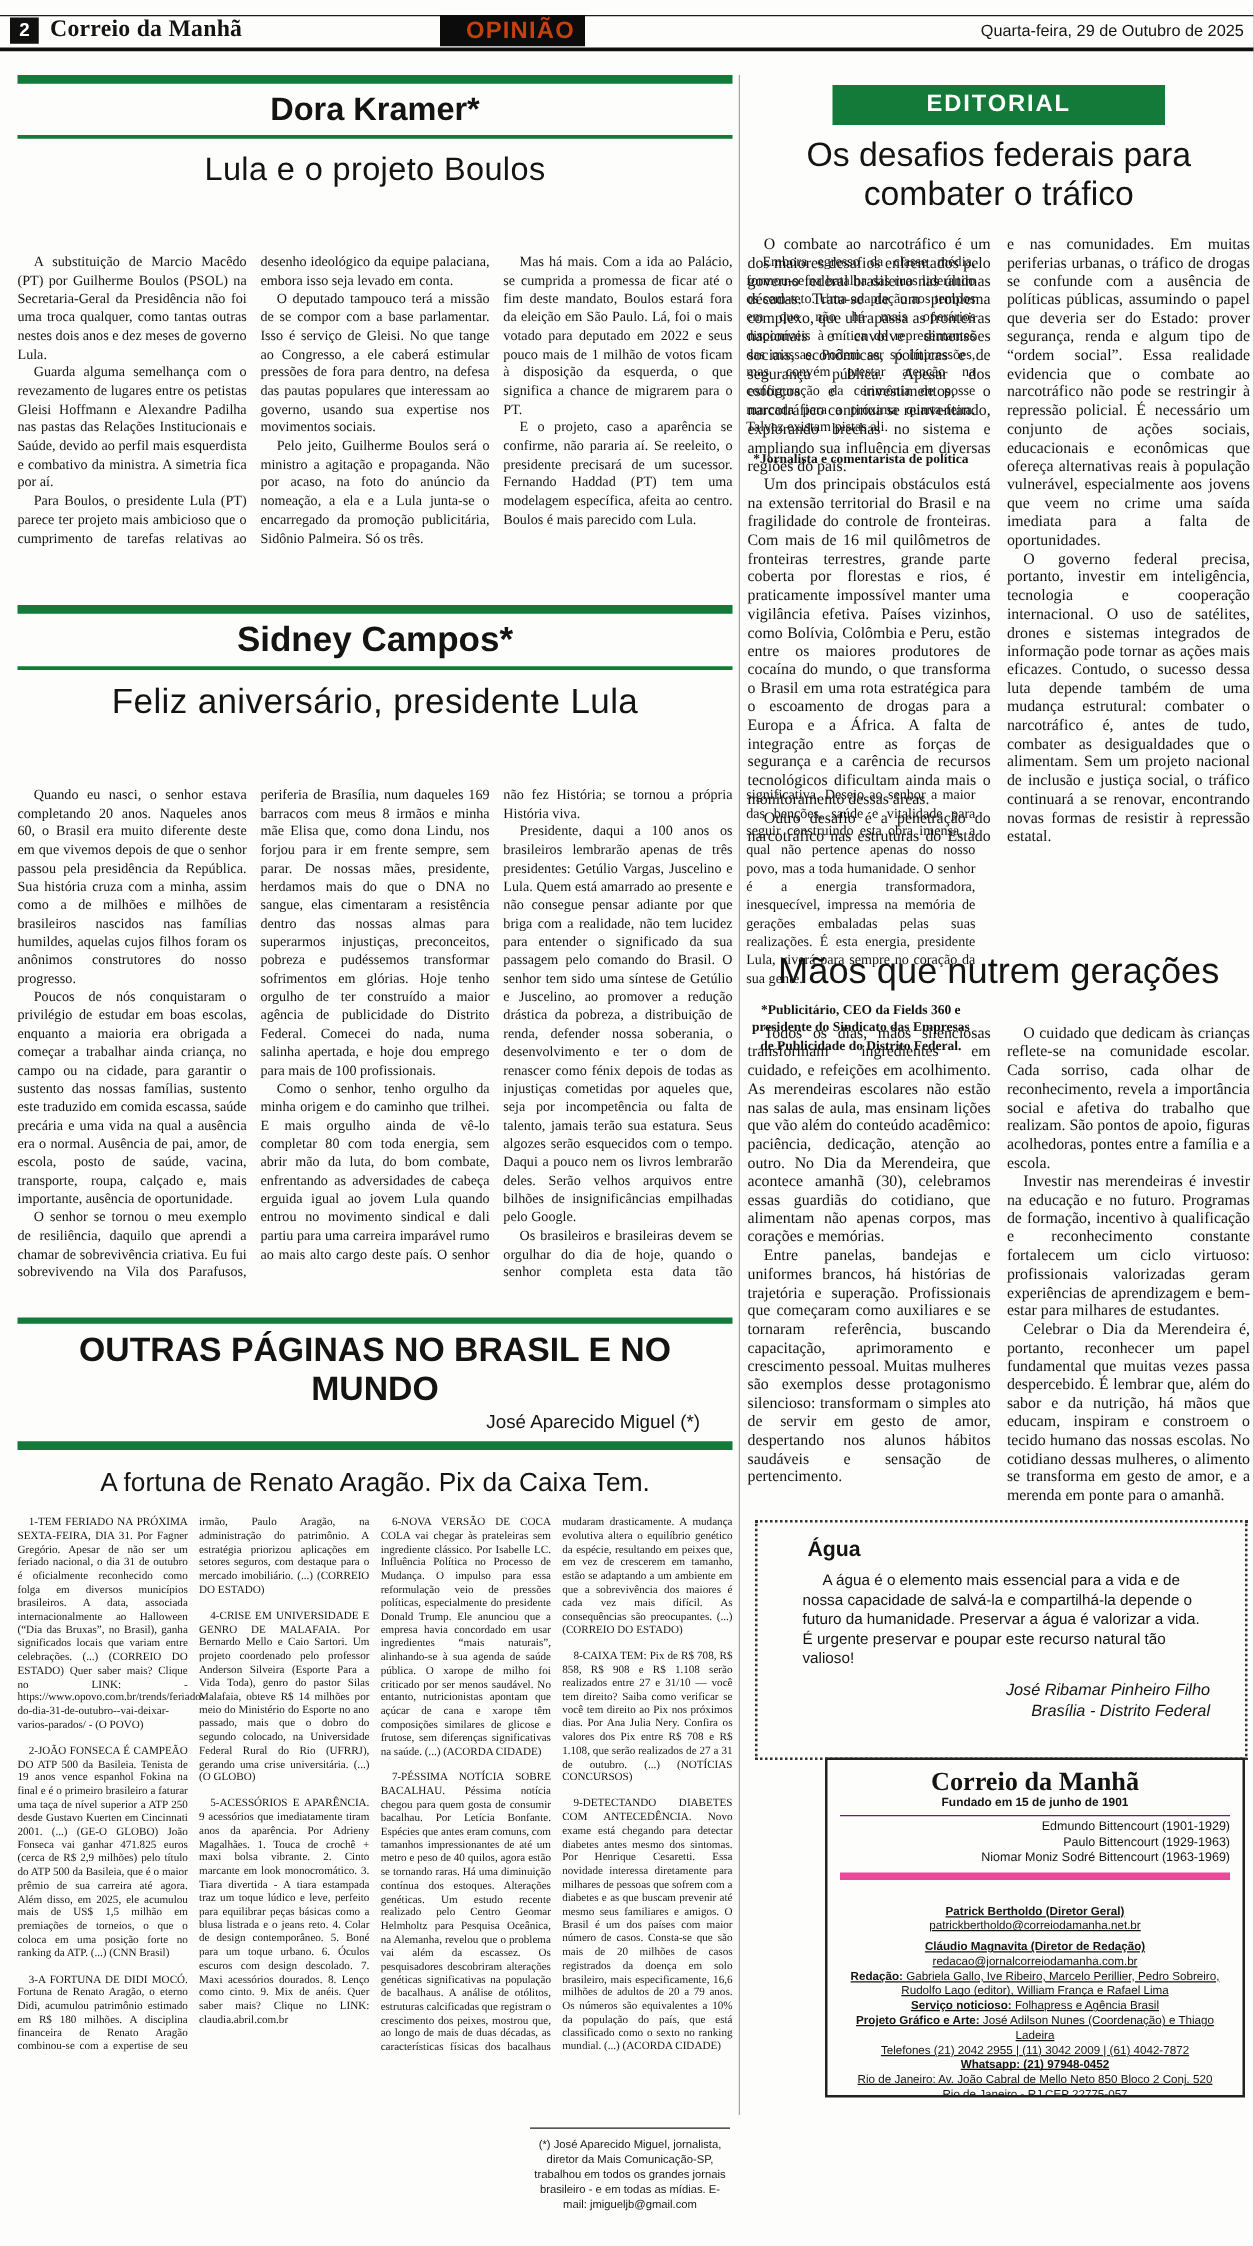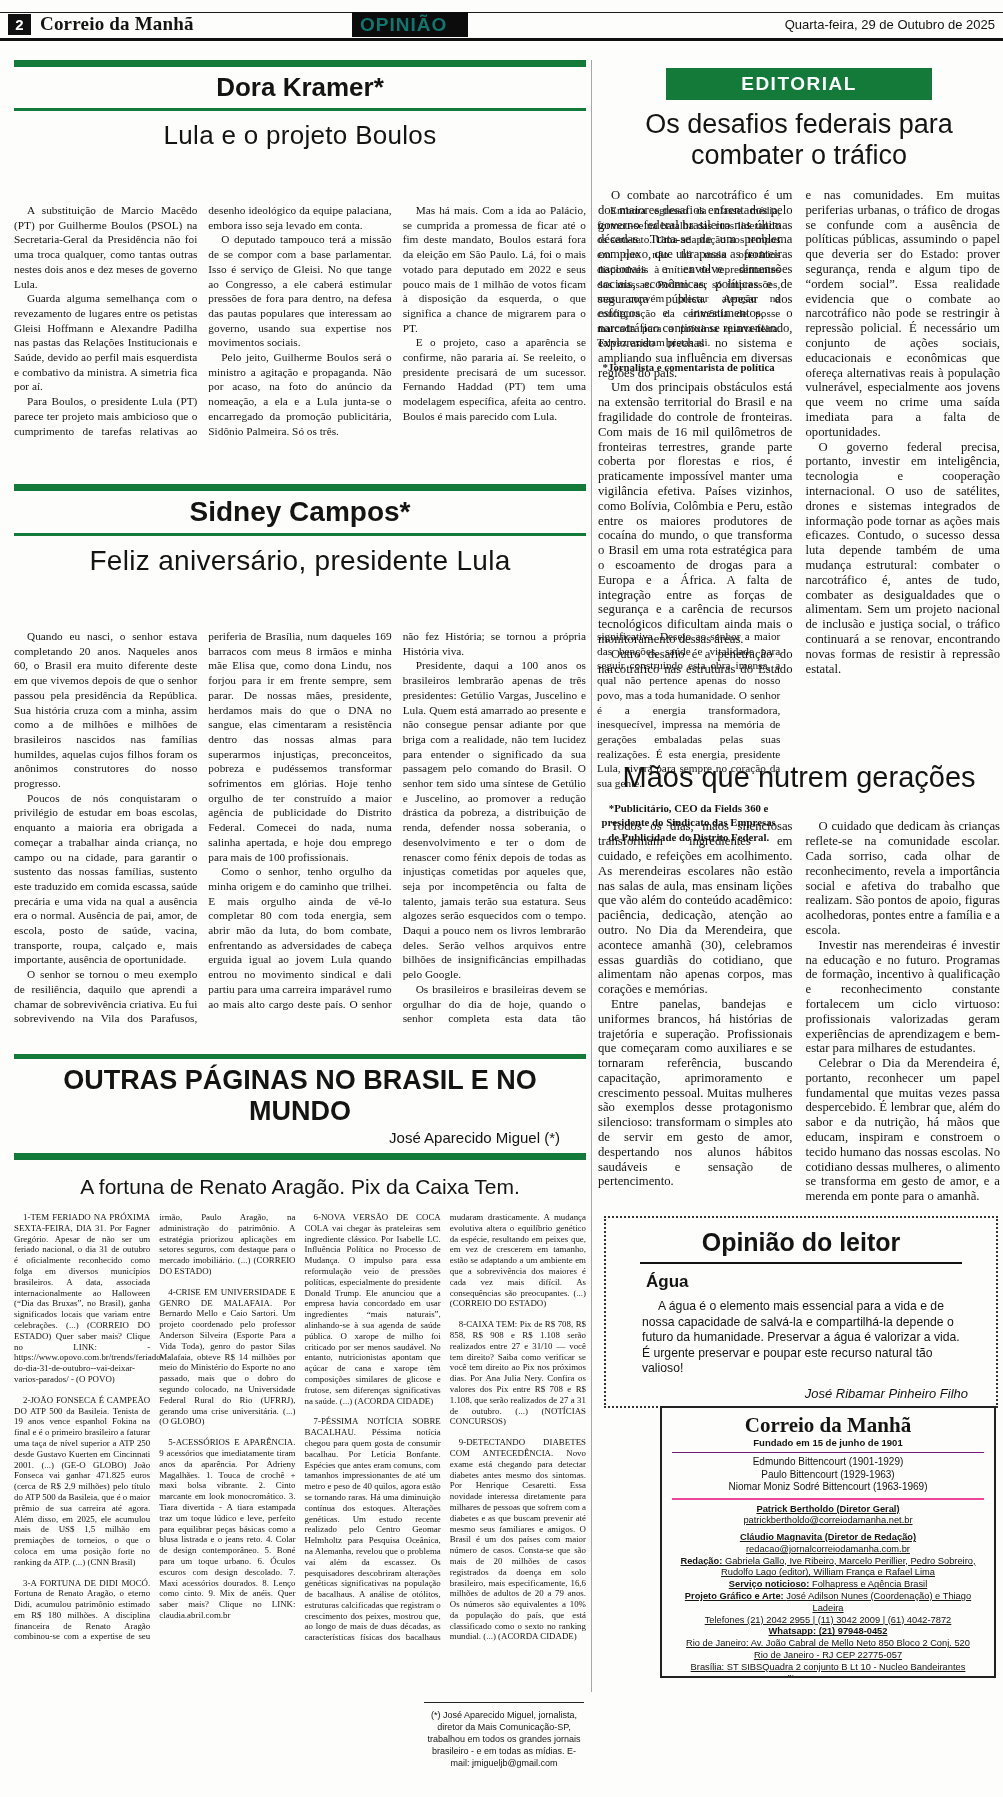--- a/index.html
+++ b/index.html
@@ -6,22 +6,22 @@
   html,body{margin:0;padding:0;background:#d9d9d9;}
   .page{position:relative;width:1003px;height:1797px;background:#fdfdfb;margin:0 auto;
         font-family:"Liberation Serif",serif;color:var(--ink);overflow:hidden;
         border-right:2px solid #1b1b1b;}
   
   .hdr-rule-top{position:absolute;top:12px;left:0;width:100%;height:1px;background:#1b1b1b;}
   .hdr-rule-bot{position:absolute;top:38px;left:0;width:100%;height:3px;background:#101010;}
   .pagenum{position:absolute;top:14px;left:8px;width:23px;height:21px;background:#101010;color:#fff;
            font:bold 15px/21px "Liberation Sans",sans-serif;text-align:center;}
   .masthead-mini{position:absolute;top:13px;left:40px;font:bold 19px "Liberation Serif",serif;letter-spacing:.2px;}
-  .section-label{position:absolute;top:12px;left:352px;min-width:116px;height:25px;background:#0c0c0c;color:#0f766e;
-           font:bold 19px/25px "Liberation Sans",sans-serif;text-align:left;letter-spacing:1px;padding:0 8px;box-sizing:border-box;}
+  .section-label{position:absolute;top:12px;left:352px;min-width:116px;height:25px;background:#0c0c0c;color:#c2410c;
+           font:bold 19px/25px "Liberation Sans",sans-serif;text-align:right;letter-spacing:1px;padding:0 8px;box-sizing:border-box;}
   .hdr-date{position:absolute;top:17px;right:8px;font:13px "Liberation Sans",sans-serif;}
   
   .left{position:absolute;left:14px;top:60px;width:572px;}
   .divider{position:absolute;left:591px;top:60px;width:1px;height:1632px;background:#a6a6a6;}
   .right{position:absolute;left:598px;top:60px;width:402px;}
   
   .bar{height:7px;background:var(--green);}
   .thinbar{height:3px;background:var(--green);}
   .bar5{height:5px;background:var(--green);}
   .author{font-family:"Liberation Sans",sans-serif;font-weight:bold;font-size:26px;text-align:center;padding:5px 0 5px;}
@@ -53,21 +53,21 @@
               box-sizing:border-box;padding:8px 24px;font-family:"Liberation Sans",sans-serif;overflow:hidden;}
   .leitor-title{font-weight:bold;font-size:25px;text-align:center;border-bottom:2px solid #111;padding-bottom:5px;margin:2px 10px 8px;}
   .leitor-sub{font-weight:bold;font-size:17px;margin:4px 0 7px;padding-left:16px;}
   .leitor-body{font-size:12.2px;line-height:15.5px;padding:0 2px 0 12px;text-indent:16px;}
   .leitor-sig{font-style:italic;font-size:13px;text-align:right;margin-top:8px;line-height:17px;padding-right:4px;}
   
   .mh-box{position:absolute;left:660px;top:1406px;width:336px;height:272px;border:2px solid #222;
           box-sizing:border-box;padding:6px 10px 4px;font-family:"Liberation Sans",sans-serif;text-align:center;overflow:hidden;}
   .mh-title{font-family:"Liberation Serif",serif;font-weight:bold;font-size:21px;line-height:22px;}
   .mh-founded{font-weight:bold;font-size:9.5px;margin:1px 0 0;border-bottom:1px solid #701a75;padding-bottom:4px;}
-  .mh-founders{text-align:center;font-size:10px;line-height:12.5px;border-bottom:2px solid #ec4899;padding:3px 0 4px;margin-bottom:4px;}
+  .mh-founders{text-align:right;font-size:10px;line-height:12.5px;border-bottom:6px solid #ec4899;padding:3px 0 4px;margin-bottom:20px;}
   .mh-founders p{margin:0;}
   .mh-lines{font-size:9.3px;line-height:11.8px;}
   .mh-lines p{margin:0;text-decoration:underline;}
   .mh-lines p.b{font-weight:bold;}
   .mh-lines p.gap{margin-top:5px;}
 </style>
 </head>
 <body>
 
 <div class="page">
@@ -126,21 +126,20 @@
       <div style="display:contents"><p>O combate ao narcotráfico é um dos maiores desafios enfrentados pelo governo federal brasileiro nas últimas décadas. Trata-se de um problema complexo, que ultrapassa as fronteiras nacionais e envolve dimensões sociais, econômicas, políticas e de segurança pública. Apesar dos esforços e investimentos, o narcotráfico continua se reinventando, explorando brechas no sistema e ampliando sua influência em diversas regiões do país.</p><p>Um dos principais obstáculos está na extensão territorial do Brasil e na fragilidade do controle de fronteiras. Com mais de 16 mil quilômetros de fronteiras terrestres, grande parte coberta por florestas e rios, é praticamente impossível manter uma vigilância efetiva. Países vizinhos, como Bolívia, Colômbia e Peru, estão entre os maiores produtores de cocaína do mundo, o que transforma o Brasil em uma rota estratégica para o escoamento de drogas para a Europa e a África. A falta de integração entre as forças de segurança e a carência de recursos tecnológicos dificultam ainda mais o monitoramento dessas áreas.</p><p>Outro desafio é a penetração do narcotráfico nas estruturas do Estado e nas comunidades. Em muitas periferias urbanas, o tráfico de drogas se confunde com a ausência de políticas públicas, assumindo o papel que deveria ser do Estado: prover segurança, renda e algum tipo de “ordem social”. Essa realidade evidencia que o combate ao narcotráfico não pode se restringir à repressão policial. É necessário um conjunto de ações sociais, educacionais e econômicas que ofereça alternativas reais à população vulnerável, especialmente aos jovens que veem no crime uma saída imediata para a falta de oportunidades.</p><p>O governo federal precisa, portanto, investir em inteligência, tecnologia e cooperação internacional. O uso de satélites, drones e sistemas integrados de informação pode tornar as ações mais eficazes. Contudo, o sucesso dessa luta depende também de uma mudança estrutural: combater o narcotráfico é, antes de tudo, combater as desigualdades que o alimentam. Sem um projeto nacional de inclusão e justiça social, o tráfico continuará a se renovar, encontrando novas formas de resistir à repressão estatal.</p></div>
     </div>
 
     <div class="maos-headline">Mãos que nutrem gerações</div>
     <div class="body-cols cols2 maos-body">
       <div style="display:contents"><p>Todos os dias, mãos silenciosas transformam ingredientes em cuidado, e refeições em acolhimento. As merendeiras escolares não estão nas salas de aula, mas ensinam lições que vão além do conteúdo acadêmico: paciência, dedicação, atenção ao outro. No Dia da Merendeira, que acontece amanhã (30), celebramos essas guardiãs do cotidiano, que alimentam não apenas corpos, mas corações e memórias.</p><p>Entre panelas, bandejas e uniformes brancos, há histórias de trajetória e superação. Profissionais que começaram como auxiliares e se tornaram referência, buscando capacitação, aprimoramento e crescimento pessoal. Muitas mulheres são exemplos desse protagonismo silencioso: transformam o simples ato de servir em gesto de amor, despertando nos alunos hábitos saudáveis e sensação de pertencimento.</p><p>O cuidado que dedicam às crianças reflete-se na comunidade escolar. Cada sorriso, cada olhar de reconhecimento, revela a importância social e afetiva do trabalho que realizam. São pontos de apoio, figuras acolhedoras, pontes entre a família e a escola.</p><p>Investir nas merendeiras é investir na educação e no futuro. Programas de formação, incentivo à qualificação e reconhecimento constante fortalecem um ciclo virtuoso: profissionais valorizadas geram experiências de aprendizagem e bem-estar para milhares de estudantes.</p><p>Celebrar o Dia da Merendeira é, portanto, reconhecer um papel fundamental que muitas vezes passa despercebido. É lembrar que, além do sabor e da nutrição, há mãos que educam, inspiram e constroem o tecido humano das nossas escolas. No cotidiano dessas mulheres, o alimento se transforma em gesto de amor, e a merenda em ponte para o amanhã.</p></div>
     </div>
   </div>
 
   <div class="leitor-box">
-    <div class="leitor-title">Opinião do leitor</div>
     <div class="leitor-sub">Água</div>
     <div class="leitor-body">A água é o elemento mais essencial para a vida e de nossa capacidade de salvá-la e compartilhá-la depende o futuro da humanidade. Preservar a água é valorizar a vida. É urgente preservar e poupar este recurso natural tão valioso!</div>
     <div class="leitor-sig">
       <div>José Ribamar Pinheiro Filho</div>
       <div>Brasília - Distrito Federal</div>
     </div>
   </div>
 
   <div class="mh-box">
     <div class="mh-title">Correio da Manhã</div>

